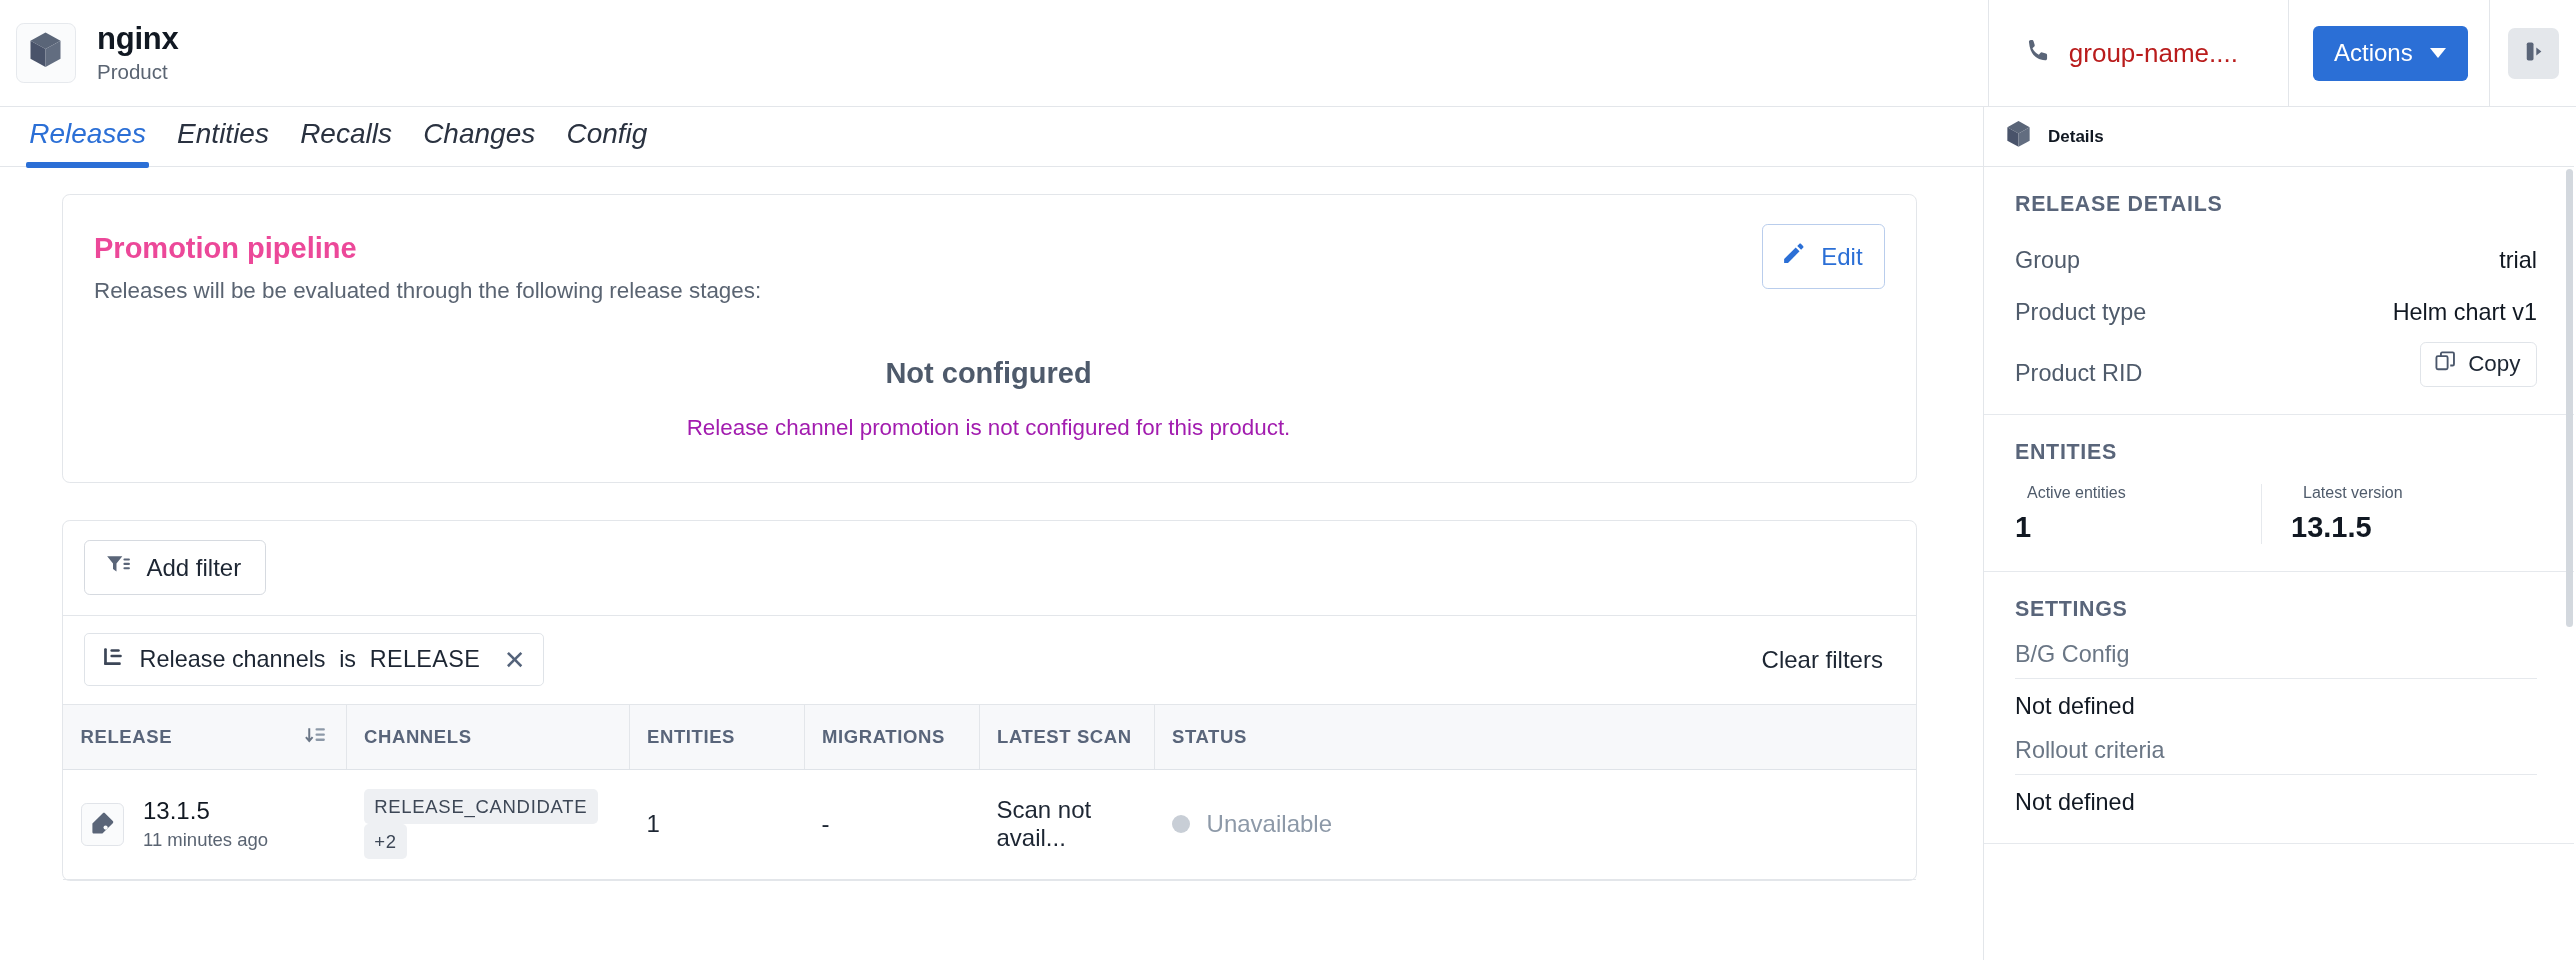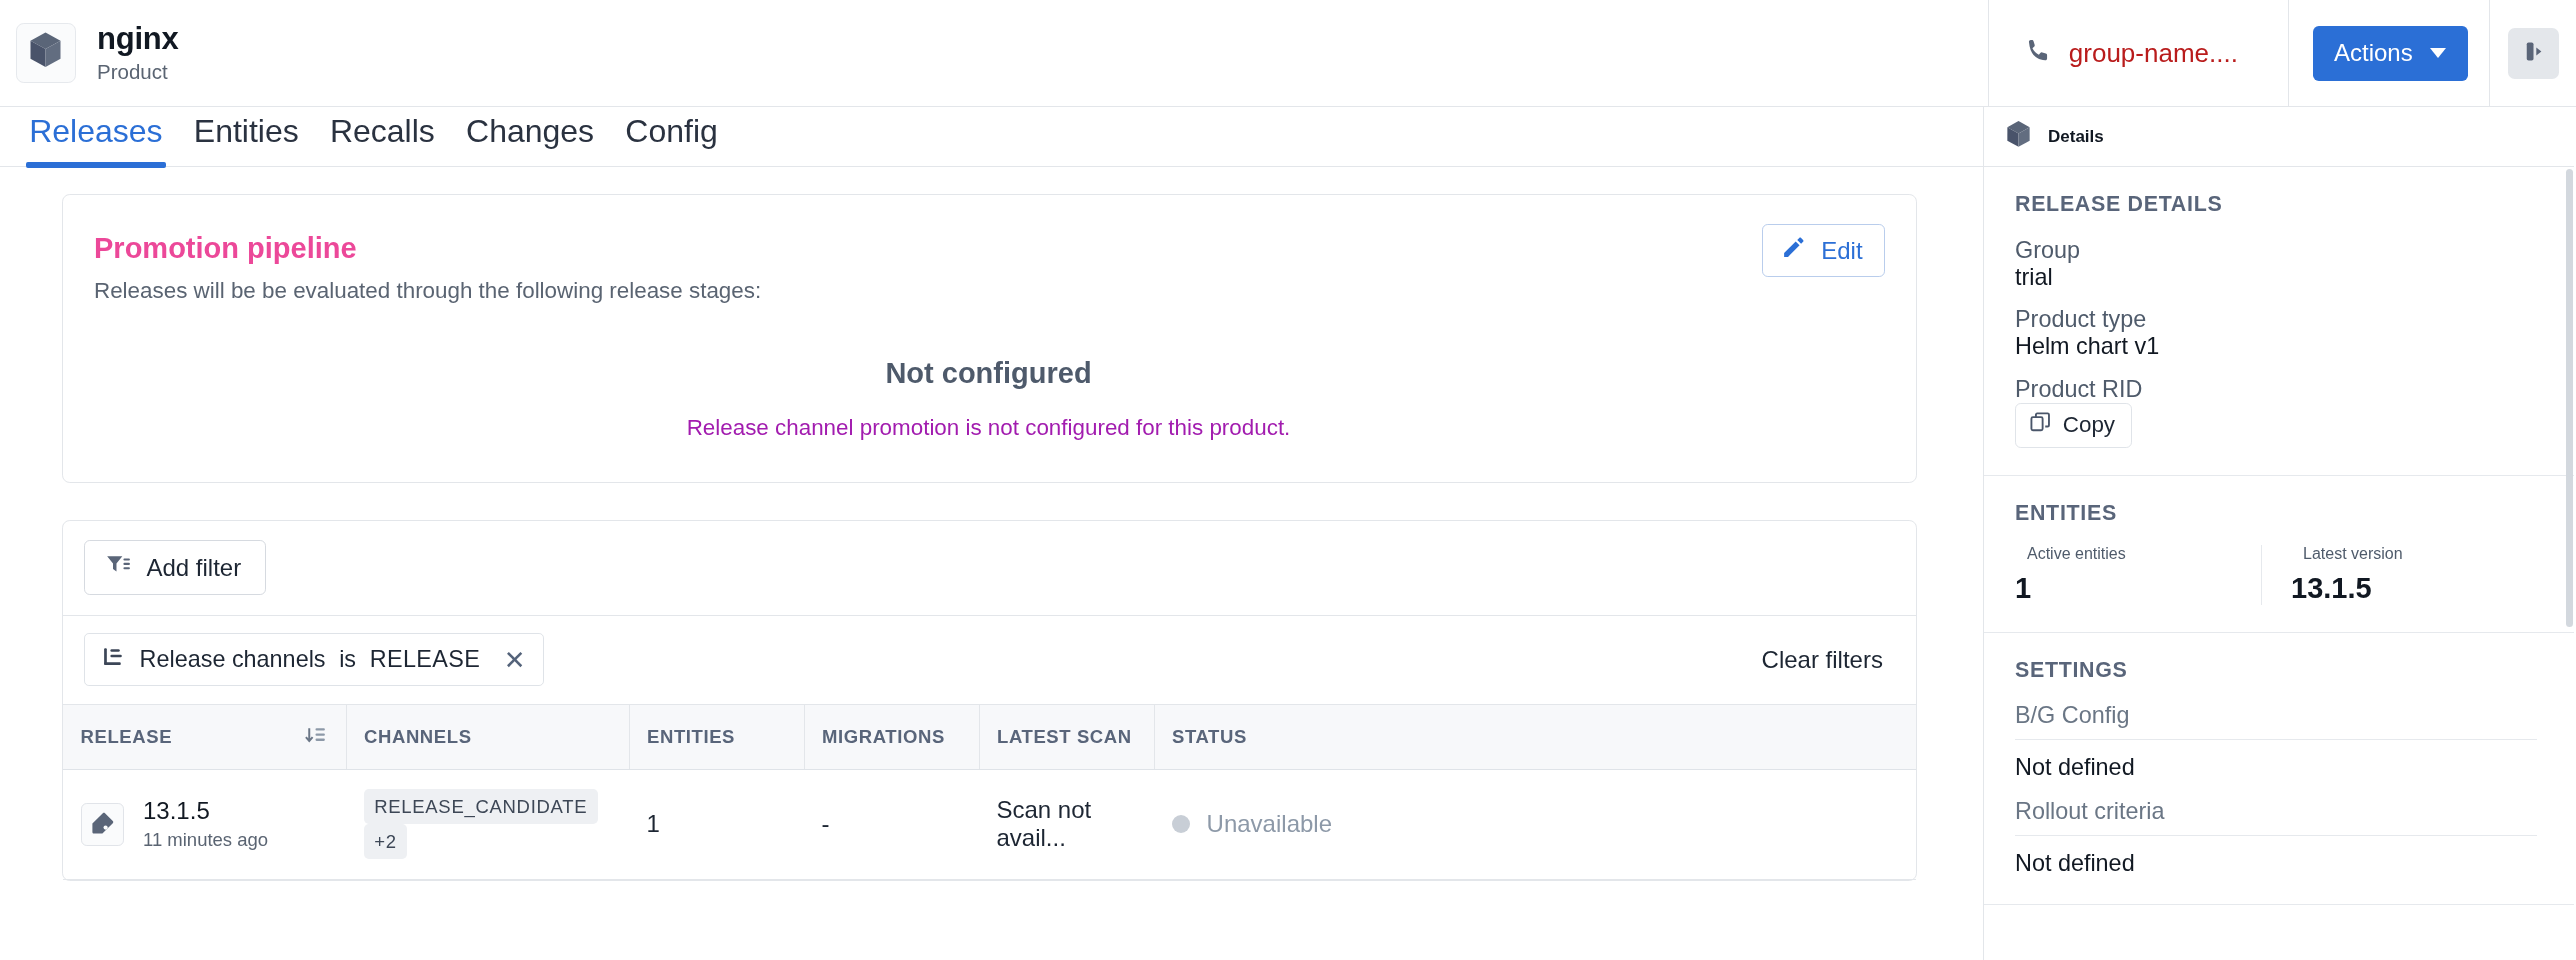--- a/index.html
+++ b/index.html
@@ -104,27 +104,28 @@
 
   
   .tabs {
     display: flex; align-items: flex-end;
     height: 60px;
     padding-left: 13.6px;
     border-bottom: 1.9px solid #e3e6ea;
     gap: 0;
   }
   .tab {
-    font-size: 32px;
+    font-size: 28px;
     color: #2a3240;
     padding: 0 15.6px 15.6px 15.6px;
     cursor: pointer;
     position: relative;
     background: none; border: none;
     font-family: inherit;
+    font-style: italic;
   }
   .tab.active { color: #2b6fd6; }
   .tab.active::after {
     content: "";
     position: absolute;
     left: 12.7px; right: 12.7px; bottom: -1.9px;
     height: 5.8px; background: #2b6fd6;
     border-radius: 1.9px;
   }
 
@@ -141,21 +142,21 @@
   .pipeline-title { font-size: 29px; font-weight: bold; color: #ec4899; }
   .pipeline-sub { font-size: 22.4px; color: #5a6472; margin-top: 12.7px; }
   .edit-btn {
     position: absolute; top: 29px; right: 31px;
     display: flex; align-items: center; gap: 15.6px;
     border: 1.9px solid #b9cdec;
     border-radius: 5.8px;
     background: #fff;
     color: #2b6fd6;
     font-size: 24px;
-    height: 53px;
+    height: 65px;
     padding: 0 21.4px 0 17.5px;
     cursor: pointer;
     font-family: inherit;
   }
   .empty-state { text-align: center; margin-top: 53px; }
   .empty-title { font-size: 29px; font-weight: bold; color: #4e5a6b; }
   .empty-sub { font-size: 22.4px; color: #a21caf; margin-top: 25px; }
 
   
   .filter-card { margin-top: 37px; }
@@ -264,24 +265,23 @@
   }
   .details-title { font-size: 17px; font-weight: bold; color: #111822; }
 
   .section { padding: 25px 37px 27px 31px; border-bottom: 1.9px solid #e6e9ed; }
   .section-title {
     font-size: 21.4px; font-weight: bold; color: #59657a;
     letter-spacing: 0.7px;
     margin-bottom: 19.5px;
   }
   .kv {
-    display: flex; align-items: flex-start; justify-content: space-between;
+    display: flex; align-items: flex-end; justify-content: space-between;
     margin-top: 15.6px;
     min-height: 37px;
-    flex-direction: column;
   }
   .kv:first-of-type { margin-top: 0; }
   .k { font-size: 23.4px; color: #4f5b6b; }
   .v { font-size: 23.4px; color: #111822; }
   .copy-btn {
     display: inline-flex; align-items: center; gap: 11.7px;
     border: 1.9px solid #e0e4e9; border-radius: 5.8px;
     background: #fff;
     height: 45px; padding: 0 15.6px 0 12.7px;
     font-size: 22.4px; color: #1d2633;

